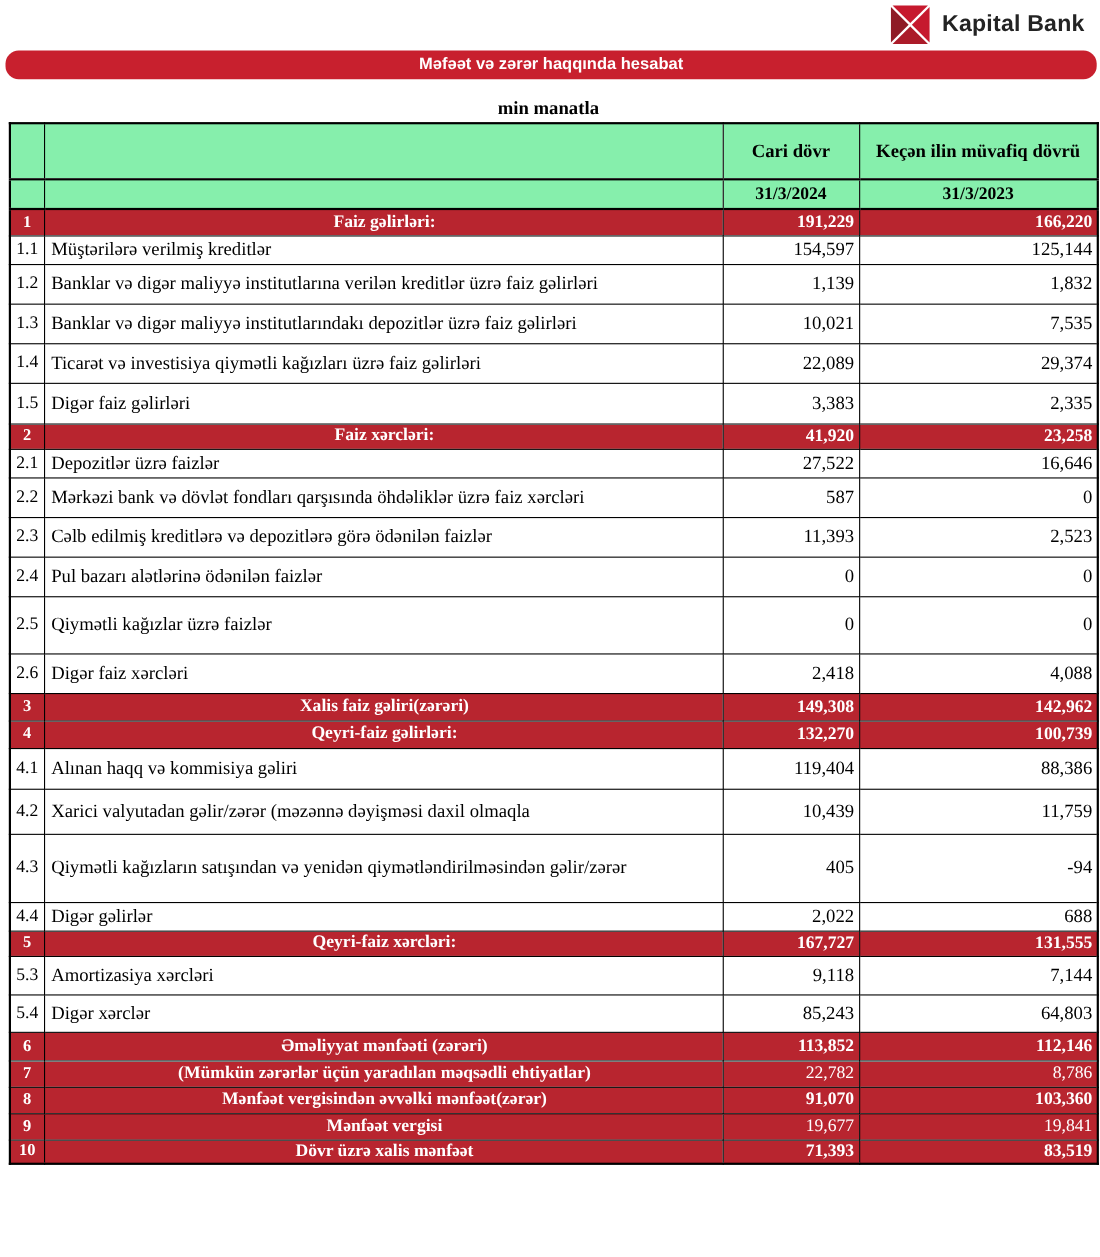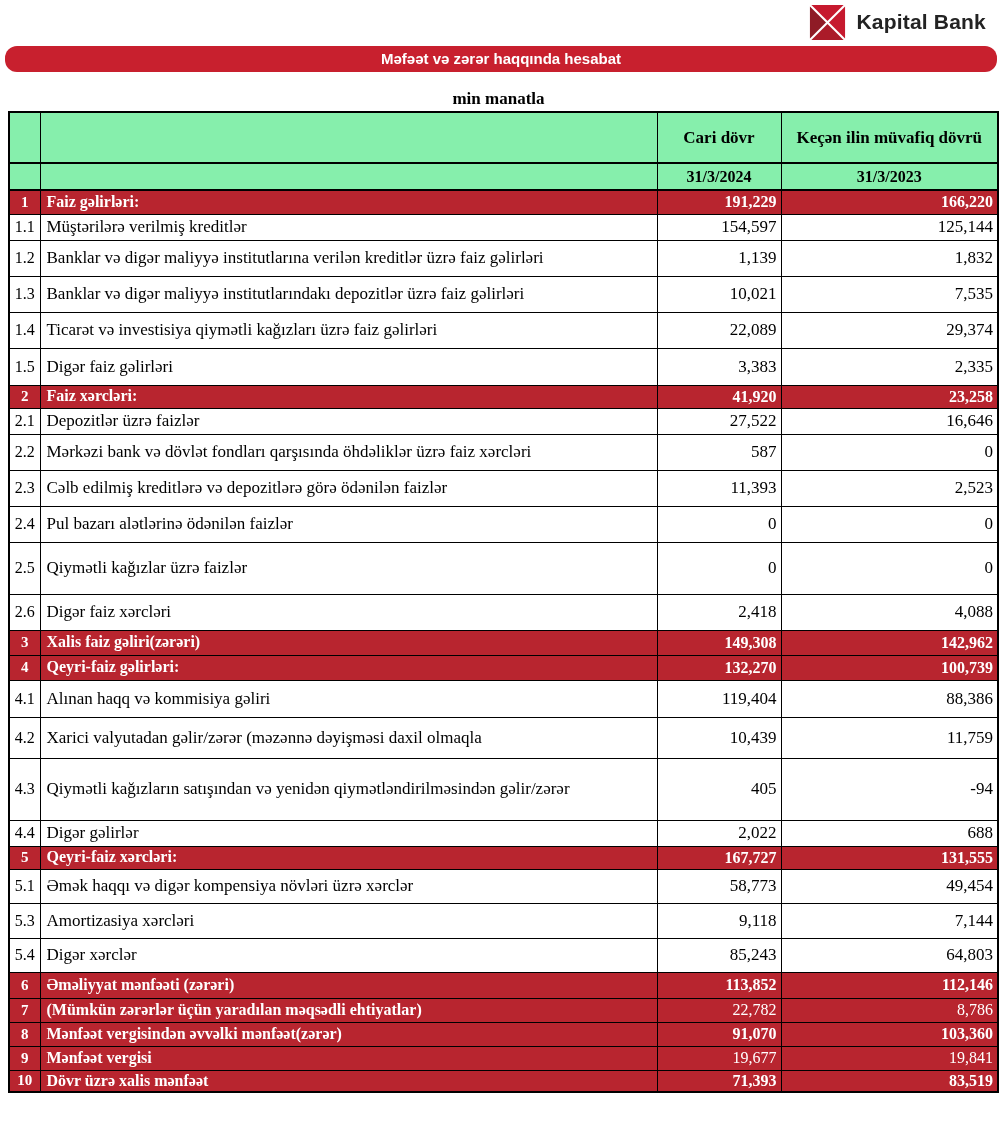--- a/index.html
+++ b/index.html
@@ -25,21 +25,21 @@
   tr.cols th{height:51px;font-size:17px;}
   tr.dates th{height:27px;font-size:16px;border-bottom:2px solid #000;}
   tr.cols th{border-bottom:2px solid #000;}
 
   td.num{text-align:center;font-size:16px;padding:0 1px;}
   td.desc{text-align:left;font-size:17px;padding:1px 4px 1px 6px;line-height:1.15;}
   td.val{text-align:right;font-size:17px;padding:0 4px;}
 
   tr.section{background:var(--section-red,#b8252f);color:#fff;}
   tr.section td{font-weight:bold;}
-  tr.section td.desc{font-size:16px;}
+  tr.section td.desc{font-size:16px;text-align:center;}
   tr.section td.num{font-size:15px;}
   tr.section td.val{font-size:16px;}
   tr.section.vreg td.val{font-weight:normal;}
 </style>
 </head>
 <body>
 
 <div class="top-bar">
   <div class="logo">
     <svg viewBox="0 0 40 40" aria-hidden="true">
@@ -193,26 +193,20 @@
         <td class="desc">Digər gəlirlər</td>
         <td class="val">2,022</td>
         <td class="val">688</td>
       </tr>
       <tr class="section" style="height: 23px;">
         <td class="num">5</td>
         <td class="desc">Qeyri-faiz xərcləri:</td>
         <td class="val">167,727</td>
         <td class="val">131,555</td>
       </tr>
-      <tr style="height: 34px;">
-        <td class="num">5.1</td>
-        <td class="desc">Əmək haqqı və digər kompensiya növləri üzrə xərclər</td>
-        <td class="val">58,773</td>
-        <td class="val">49,454</td>
-      </tr>
       <tr style="height: 35px;">
         <td class="num">5.3</td>
         <td class="desc">Amortizasiya xərcləri</td>
         <td class="val">9,118</td>
         <td class="val">7,144</td>
       </tr>
       <tr style="height: 34px;">
         <td class="num">5.4</td>
         <td class="desc">Digər xərclər</td>
         <td class="val">85,243</td>

